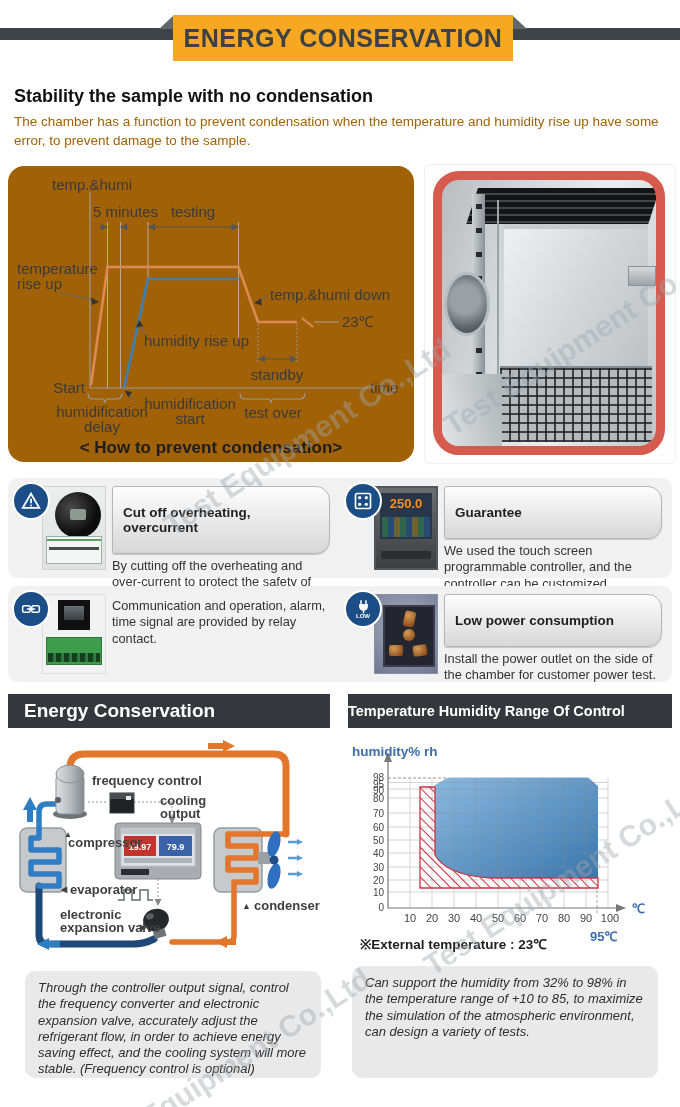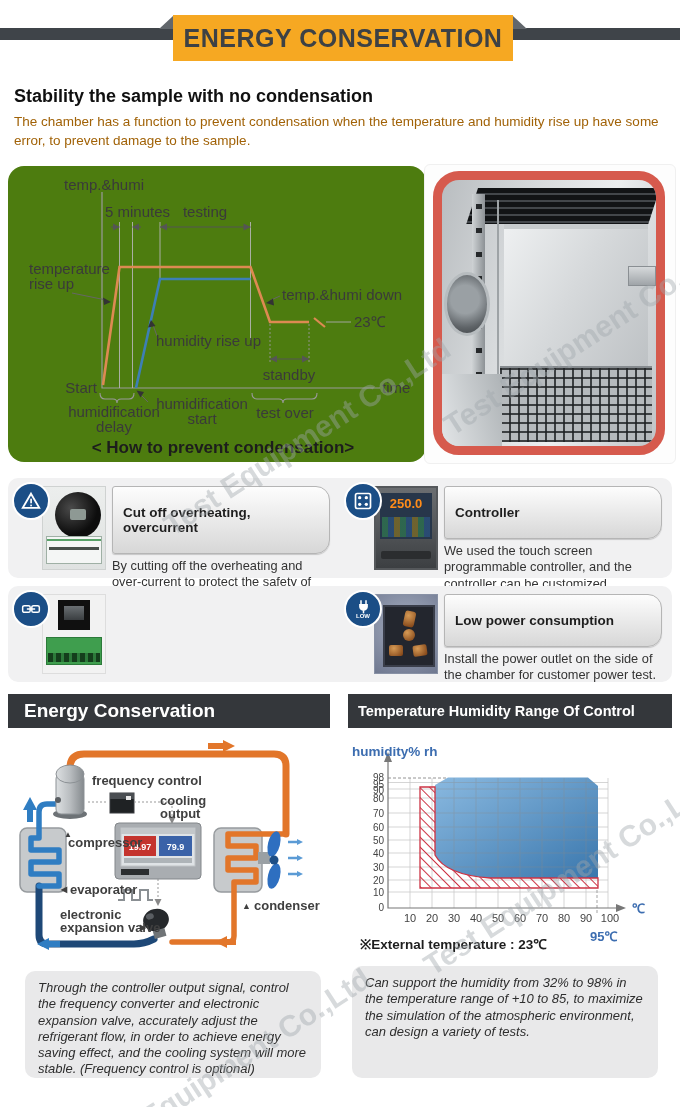--- a/index.html
+++ b/index.html
@@ -13,21 +13,21 @@
   .banner{position:absolute;left:173px;top:15px;width:340px;height:46px;background:#f6a822;
           display:flex;align-items:center;justify-content:center;z-index:2;}
   .banner span{font-size:25px;font-weight:bold;color:#3d4145;letter-spacing:.5px;}
   .fold{position:absolute;top:16px;width:0;height:0;z-index:1;}
   .fold.l{left:159px;border-bottom:13px solid #62676c;border-left:14px solid transparent;}
   .fold.r{left:513px;border-bottom:13px solid #62676c;border-right:14px solid transparent;}
   
   .intro-h{position:absolute;left:14px;top:86px;font-size:18px;font-weight:bold;color:#101010;}
   .intro-p{position:absolute;left:14px;top:112px;width:648px;font-size:13.5px;color:#a16207;line-height:1.42;}
   
-  .cond-panel{position:absolute;left:8px;top:166px;width:406px;height:296px;background:#4d7c0f;border-radius:16px;padding-left:12px;}
+  .cond-panel{position:absolute;left:8px;top:166px;width:406px;height:296px;background:#a16207;border-radius:16px;}
   
   .photo{position:absolute;left:424px;top:164px;width:250px;height:298px;background:#fdfdfd;border:1px solid #f0f0f0;border-radius:6px;}
   .gasket{position:absolute;left:8px;top:6px;width:232px;height:284px;box-sizing:border-box;
           border:9px solid #d65a4d;border-radius:26px;overflow:hidden;
           background:linear-gradient(105deg,#b9bdc0 0%,#d8dbdd 35%,#eceeef 62%,#c0c4c7 100%);}
   .grille{position:absolute;left:36px;top:8px;width:182px;height:36px;
           background:repeating-linear-gradient(180deg,#121416 0 5px,#43474b 5px 7px);
           transform:skewX(-18deg);transform-origin:left top;}
   .backwall{position:absolute;left:62px;top:44px;right:8px;bottom:64px;
           background:linear-gradient(120deg,#eef0f1 0%,#d6d9db 45%,#bcc0c3 100%);
@@ -85,21 +85,21 @@
   .plate{position:absolute;left:8px;top:10px;width:48px;height:58px;background:#23262e;border:2px solid #3a3e4a;}
   .pin{position:absolute;background:radial-gradient(circle at 35% 30%,#d69a55,#7a3d12);}
   .pin.a{left:19px;top:4px;width:11px;height:16px;border-radius:3px;transform:rotate(12deg);}
   .pin.b{left:18px;top:22px;width:12px;height:12px;border-radius:50%;}
   .pin.c{left:4px;top:38px;width:14px;height:11px;border-radius:2px;}
   .pin.d{left:28px;top:38px;width:14px;height:11px;border-radius:2px;transform:rotate(-8deg);}
   
   .sec-h{position:absolute;top:694px;height:34px;background:#34373b;color:#fff;font-weight:bold;
          display:flex;align-items:center;box-sizing:border-box;}
   .sec-h.left{left:8px;width:322px;font-size:19px;padding-left:16px;}
-  .sec-h.right{left:348px;width:324px;font-size:14.5px;padding-left:10px;}
+  .sec-h.right{left:348px;width:324px;font-size:14.5px;}
   
   .diagram-svg{position:absolute;left:2px;top:738px;}
   .envelope-svg{position:absolute;left:340px;top:738px;}
   
   .foot{position:absolute;background:#e9e9ea;border-radius:10px;box-sizing:border-box;
         font-size:13px;color:#2e2e2e;line-height:1.25;padding:9px 13px;}
   .foot.l{left:25px;top:971px;width:296px;height:107px;}
   .foot.r{left:352px;top:966px;width:306px;height:112px;}
   .foot p{margin:0 0 4px 0;font-style:italic;}
   
@@ -232,21 +232,21 @@
     <div class="f-photo">
       <div class="ph ph-ctrl">
         <div class="screen">
             <span class="num">250.0</span>
             <div class="pix"></div>
           </div>
         <div class="ctrl-slot"></div>
       </div>
     </div>
     <div class="f-content">
-      <span class="f-title">Controller</span>
+      <span class="f-title">Guarantee</span>
       <div class="f-body">We used the touch screen programmable controller, and the controller can be customized according to customer needs.</div>
     </div>
   </div>
 </div>
 
 <div class="band band2">
   <div class="feature">
     <div class="f-icon">
       <svg width="20" height="20" viewBox="0 0 24 24">
           <rect x="2" y="8" width="9" height="8" rx="2" fill="none" stroke="#fff" stroke-width="1.8"></rect>
@@ -254,20 +254,21 @@
           <path d="M7 12 H17" stroke="#fff" stroke-width="1.8"></path>
         </svg>
     </div>
     <div class="f-photo">
       <div class="ph ph-port">
           <div class="rj45"></div>
           <div class="term"></div>
         </div>
     </div>
     <div class="f-content">
+      <div class="f-body">Communication and operation, alarm, time signal are provided by relay contact.</div>
     </div>
   </div>
   <div class="feature right">
     <div class="f-icon">
       <svg width="15" height="15" viewBox="0 0 24 24">
           <path d="M8 2 V8 M16 2 V8" stroke="#fff" stroke-width="2.4"></path>
           <path d="M5 8 H19 V12 a7 7 0 0 1 -14 0 Z" fill="#fff"></path>
           <path d="M12 19 V23" stroke="#fff" stroke-width="2.4"></path>
         </svg>
       <span class="lbl">LOW</span>

